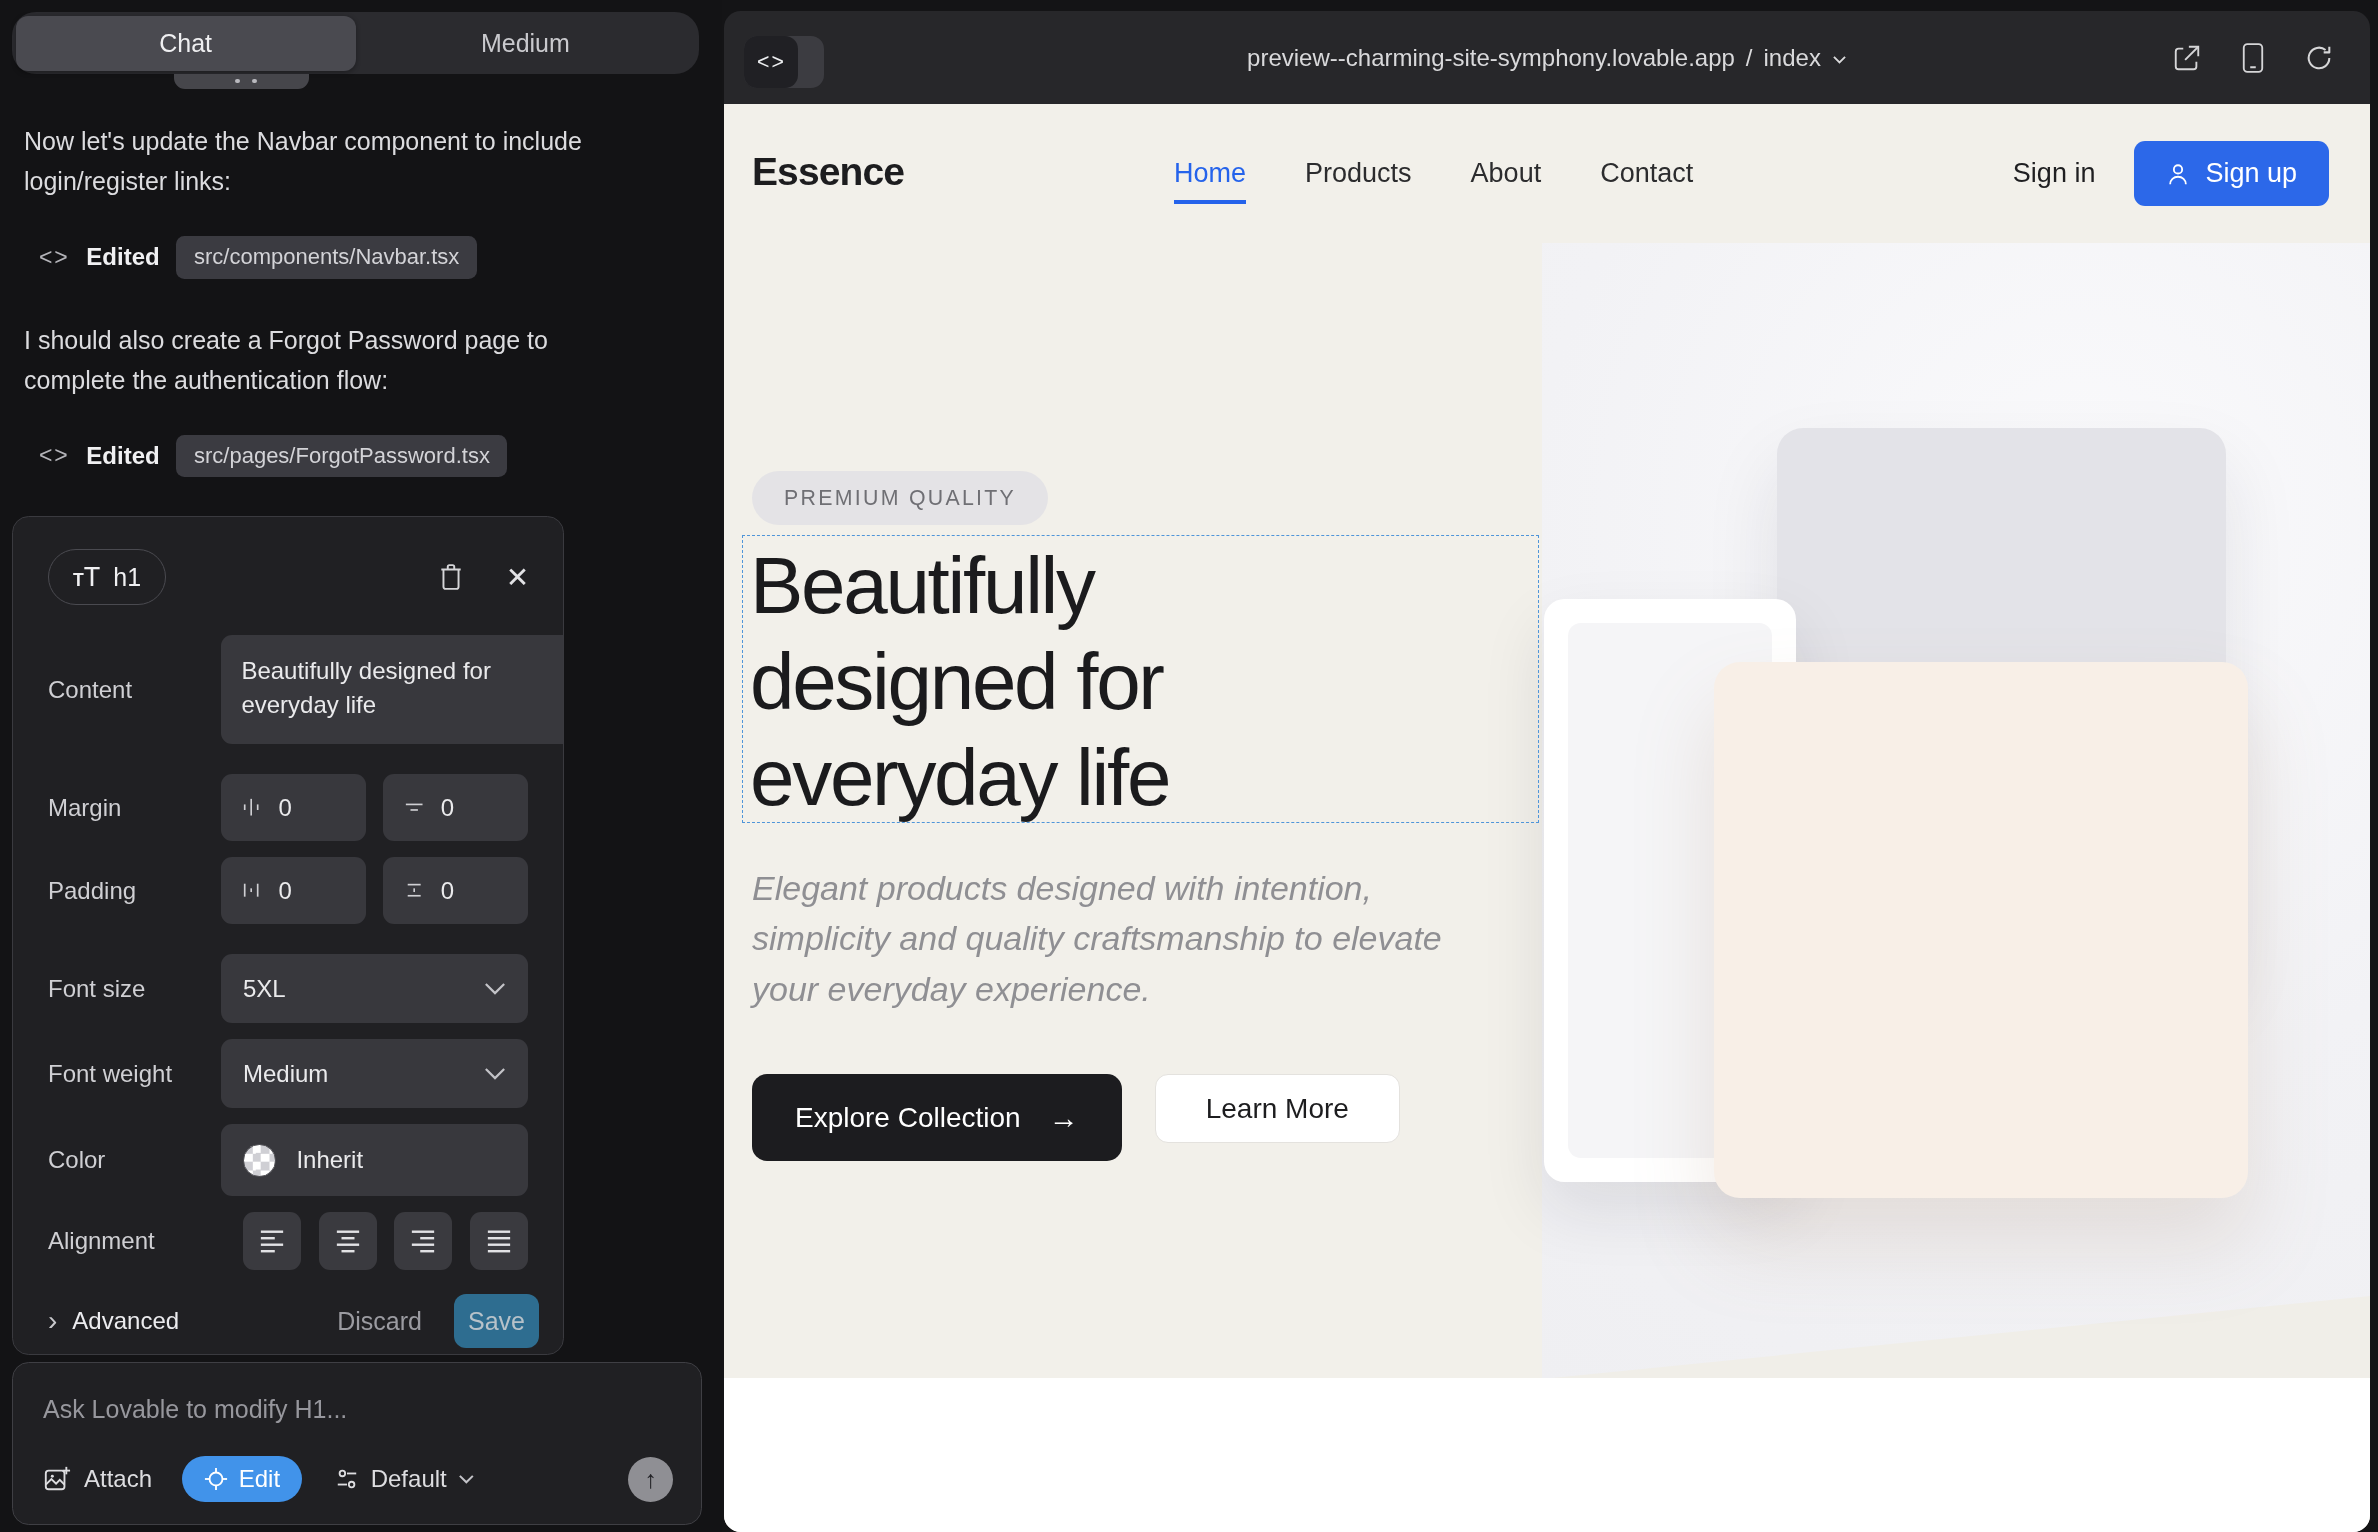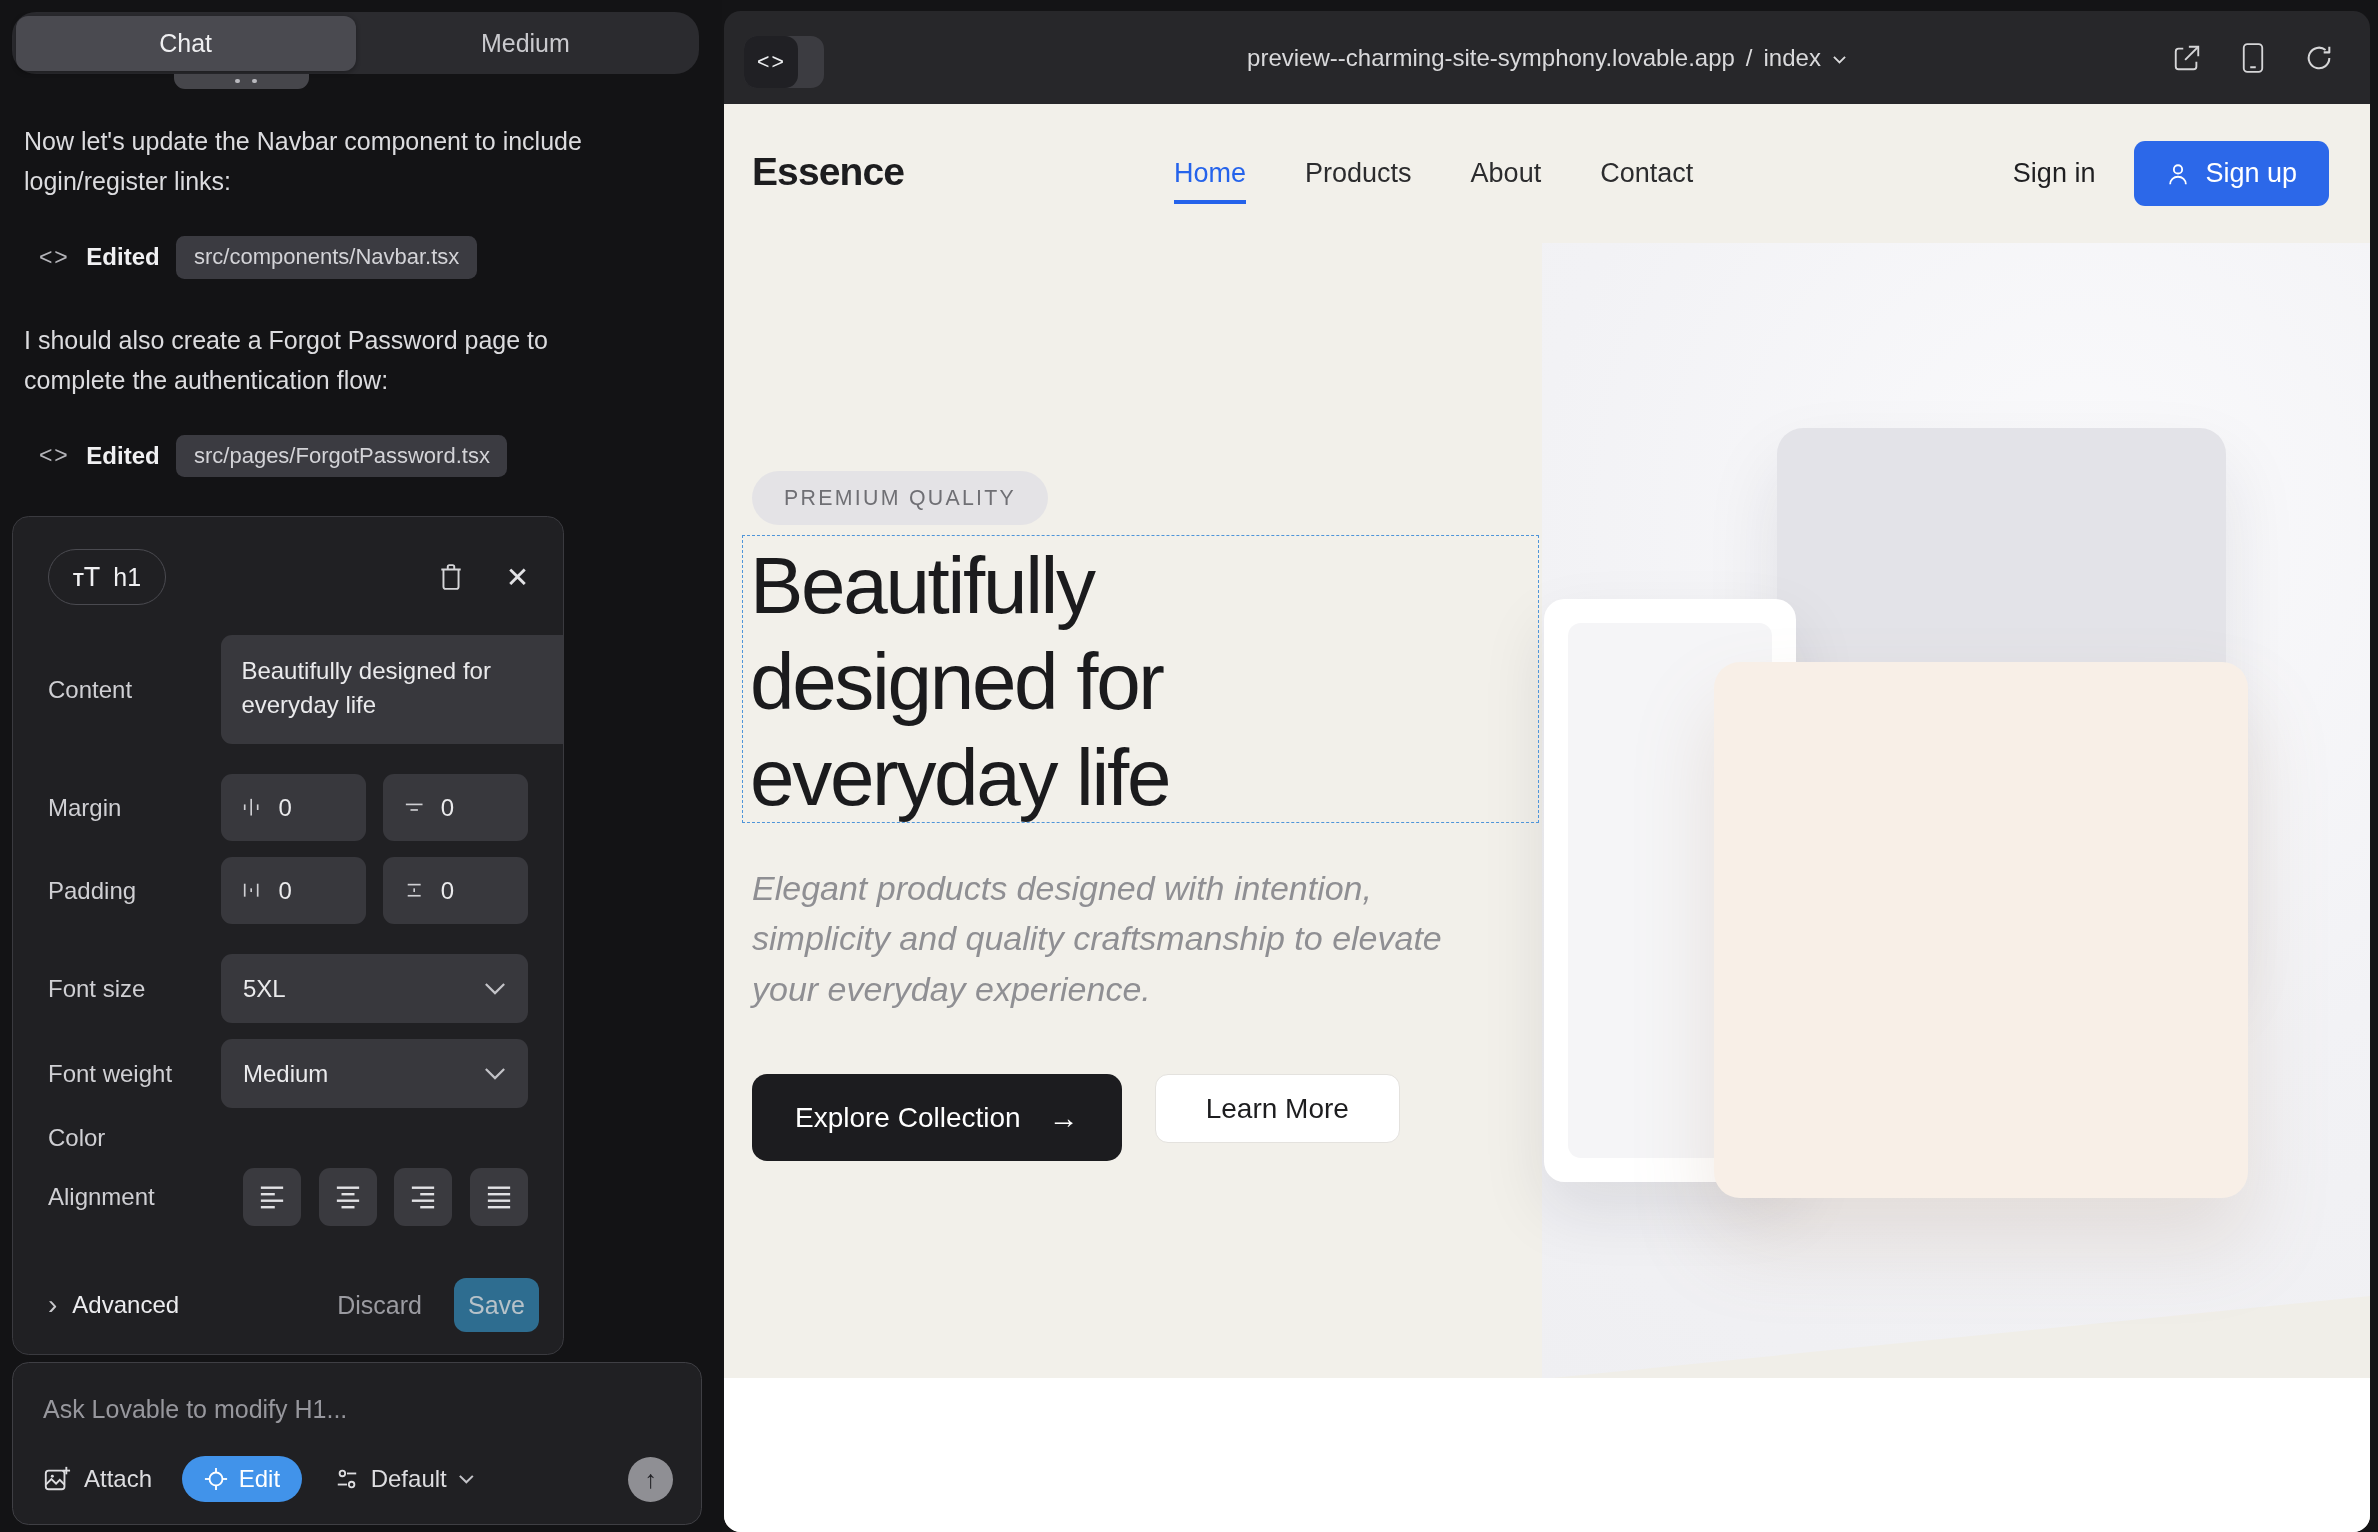--- a/index.html
+++ b/index.html
@@ -280,20 +280,24 @@
           <span>
             <svg width="22" height="13" viewBox="0 0 24 14" fill="none" stroke="#c3c3c8" stroke-width="2.4">
                 <path d="M2 2l10 10L22 2"></path>
               </svg>
           </span>
         </div>
       </div>
 
       <div class="row">
         <span class="lbl">Color</span>
+        <div class="ctrl select" style="height:72px;">
+          <span class="swatch"></span>
+          <span>Inherit</span>
+        </div>
       </div>
 
       <div class="row">
         <span class="lbl">Alignment</span>
         <div class="alignbtns">
           <span class="alignbtn">
             <svg width="30" height="26" viewBox="0 0 32 28" stroke="#e2e2e5" stroke-width="2.6" fill="none">
               <line x1="4" y1="4" x2="28" y2="4"></line>
                 <line x1="4" y1="11" x2="19" y2="11"></line>
                 <line x1="4" y1="18" x2="28" y2="18"></line>

